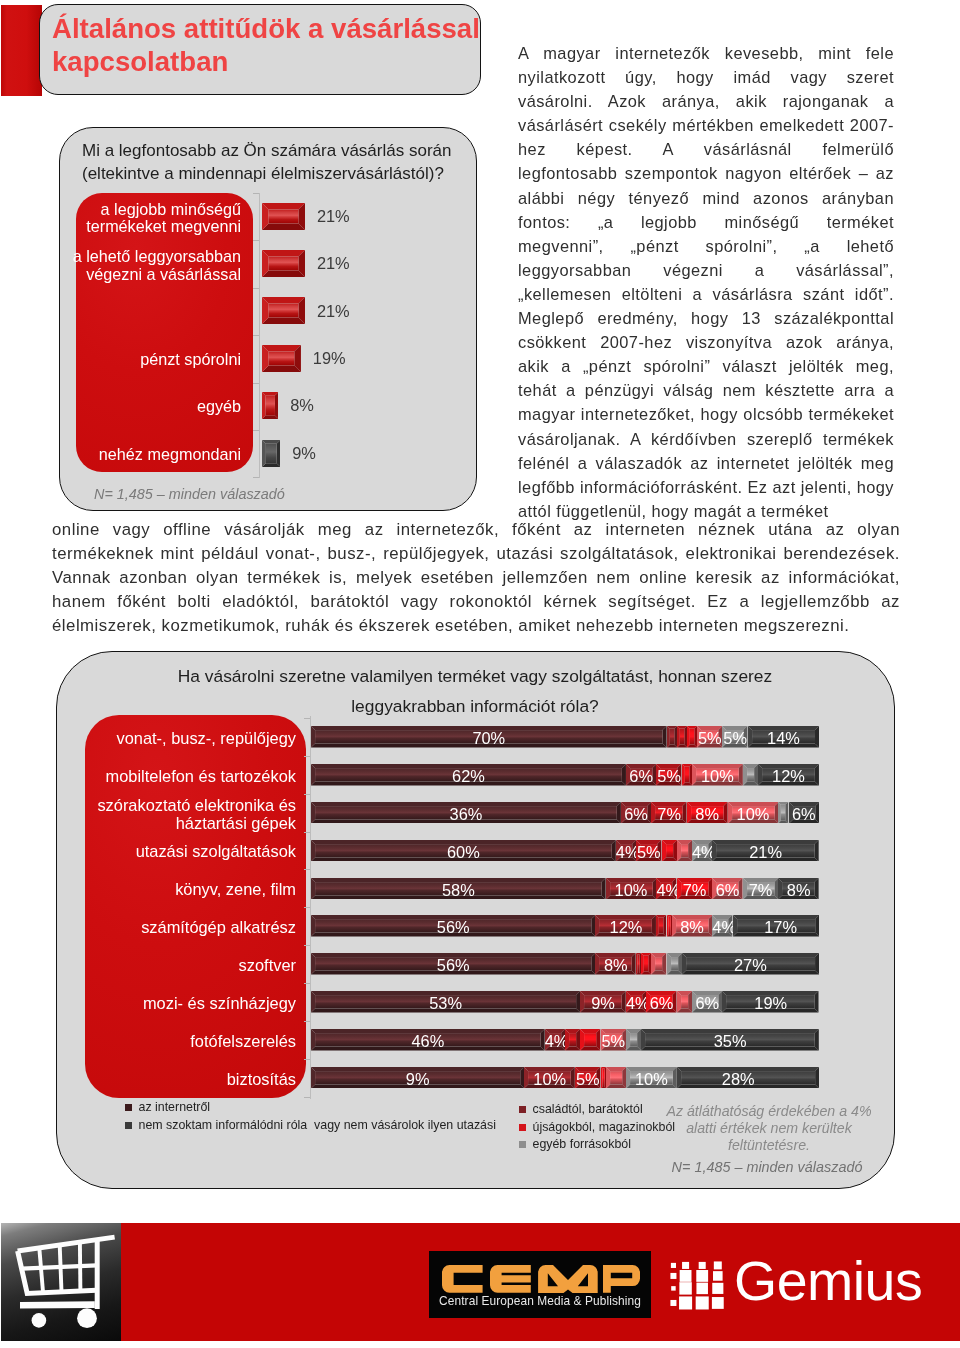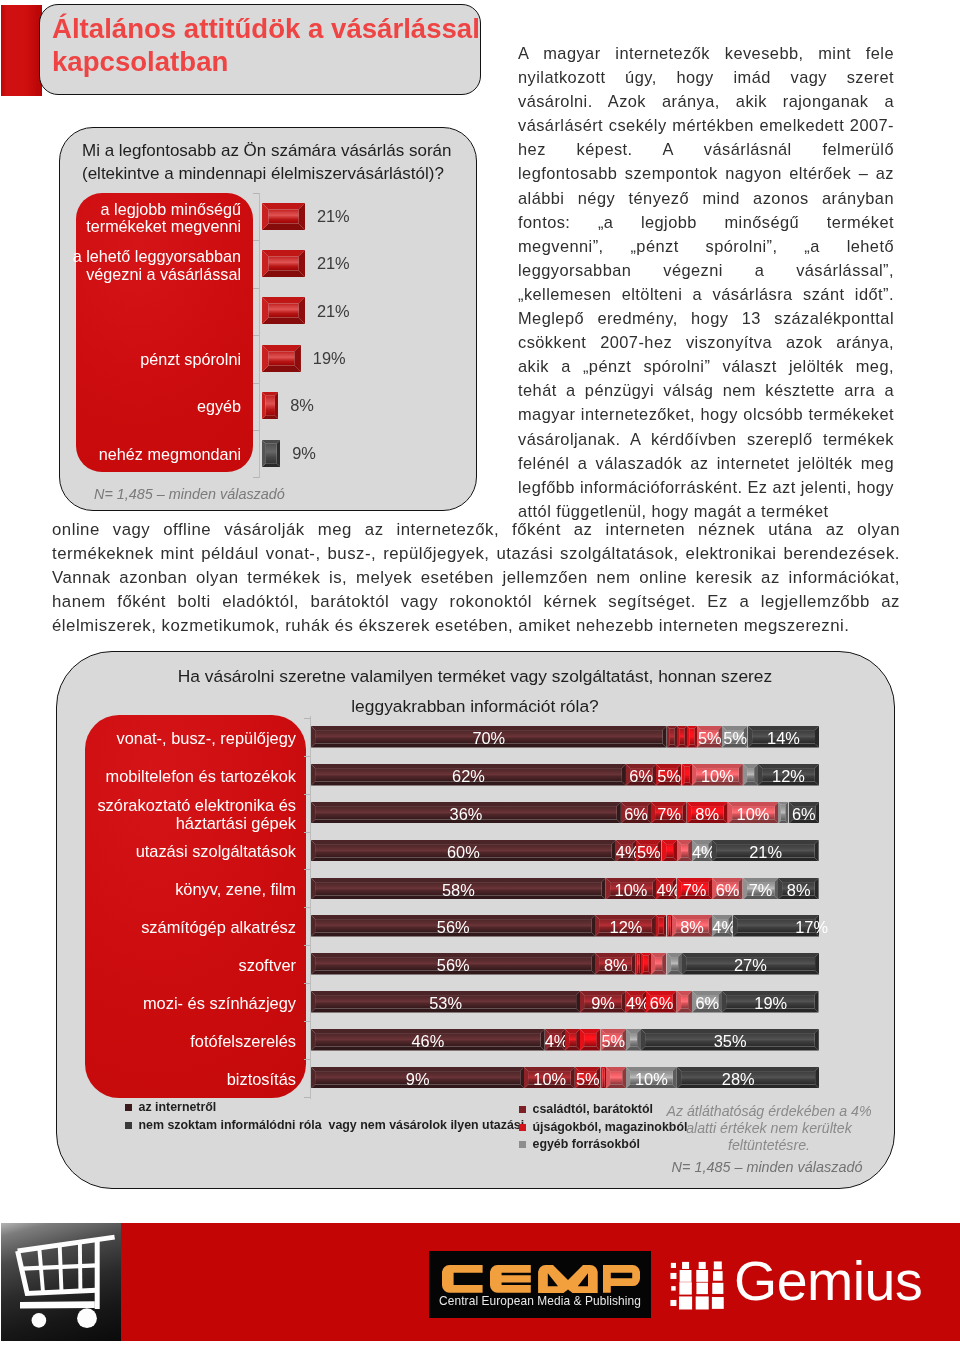--- a/index.html
+++ b/index.html
@@ -51,21 +51,21 @@
 .c2-tick{position:absolute;width:6px;height:1.1px;background:#b4b4b4;left:304px;}
 .c2-lab{position:absolute;color:#ffffff;font-size:16.4px;line-height:18.0px;text-align:right;
   left:90px;width:206px;}
 .c2-seglabel{position:absolute;text-align:center;color:#fff;font-size:16.4px;line-height:1;
   white-space:nowrap;}
 #c2-footnote{position:absolute;left:655px;top:1103px;width:228px;color:#8a8a8a;
   font-size:14.2px;font-style:italic;line-height:16.8px;text-align:center;}
 #c2-note{position:absolute;left:653px;top:1159px;width:228px;color:#737373;
   font-size:14.4px;font-style:italic;text-align:center;}
 .legend-col{position:absolute;font-size:12.4px;color:#1f1f1f;}
-.legend-item{position:relative;height:17.5px;line-height:17.5px;white-space:pre;padding-left:13.5px;font-weight:bold;}
+.legend-item{position:relative;height:17.5px;line-height:17.5px;white-space:pre;padding-left:13.5px;}
 .legend-swatch{position:absolute;left:0;top:5.2px;width:7px;height:7px;}
 
 
 #footer-bar{position:absolute;left:119px;top:1223px;width:841px;height:118px;background:#c40505;}
 #footer-cart{position:absolute;left:1px;top:1223px;width:120px;height:118px;
   background:linear-gradient(165deg,#b5b5b5 0%,#7d7d7d 9%,#4a4a4a 28%,#2a2a2a 52%,#171717 75%,#0a0a0a 100%);}
 #cart-svg{position:absolute;left:0px;top:0px;overflow:visible;}
 #cemp-logo{position:absolute;left:429px;top:1251px;width:222px;height:67px;background:#050505;}
 #cemp-mark{position:absolute;left:13px;top:14px;}
 #cemp-tag{position:absolute;left:0;top:43px;width:222px;text-align:center;color:#e9e9e9;
@@ -920,21 +920,21 @@
           <stop offset="0.60" stop-color="#404040"></stop>
           <stop offset="1.00" stop-color="#292929"></stop>
         </linearGradient>
       </defs>
       <path d="M0 0 H86.360 L82.260 4.100 H4.100 Z" fill="#3b3b3b"></path>
       <path d="M86.360 0 V21.500 L82.260 17.400 V4.100 Z" fill="#292929"></path>
       <path d="M86.360 21.500 H0 L4.100 17.400 H82.260 Z" fill="#272727"></path>
       <path d="M0 21.500 V0 L4.100 4.100 V17.400 Z" fill="#404040"></path>
       <rect x="4.100" y="4.100" width="78.160" height="13.300" fill="url(#g42340633)"></rect>
     </svg>
-<div class="c2-seglabel" style="left:732.64px;top:919.35px;width:96px;padding-left:31px;">17%</div>
+<div class="c2-seglabel" style="left:732.64px;top:919.35px;width:96px;">17%</div>
 <div class="c2-tick" style="top:945.1px"></div>
 <div class="c2-lab" style="top:955.9px">szoftver</div>
 <svg class="bar3d c2seg" width="284.48" height="21.50" viewBox="0 0 284.480 21.500" preserveAspectRatio="none" style="left:311.00px;top:953.30px;">
       <defs>
         <linearGradient id="g59668057" x1="0" y1="0" x2="0" y2="1">
           <stop offset="0.00" stop-color="#4e2629"></stop>
           <stop offset="0.26" stop-color="#5b2c2f"></stop>
           <stop offset="0.50" stop-color="#6b3438"></stop>
           <stop offset="0.60" stop-color="#51272a"></stop>
           <stop offset="1.00" stop-color="#34191b"></stop>

